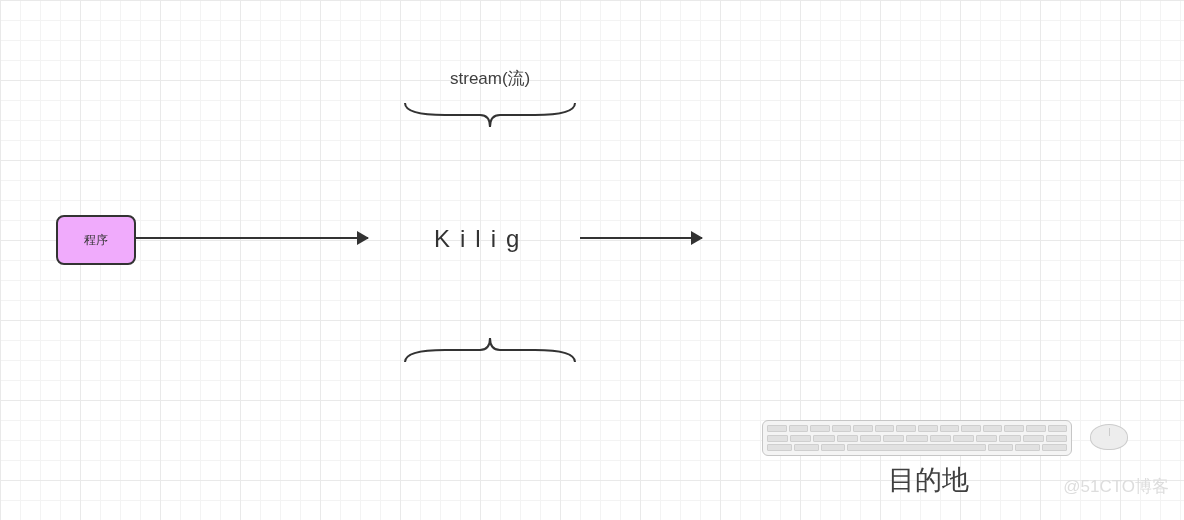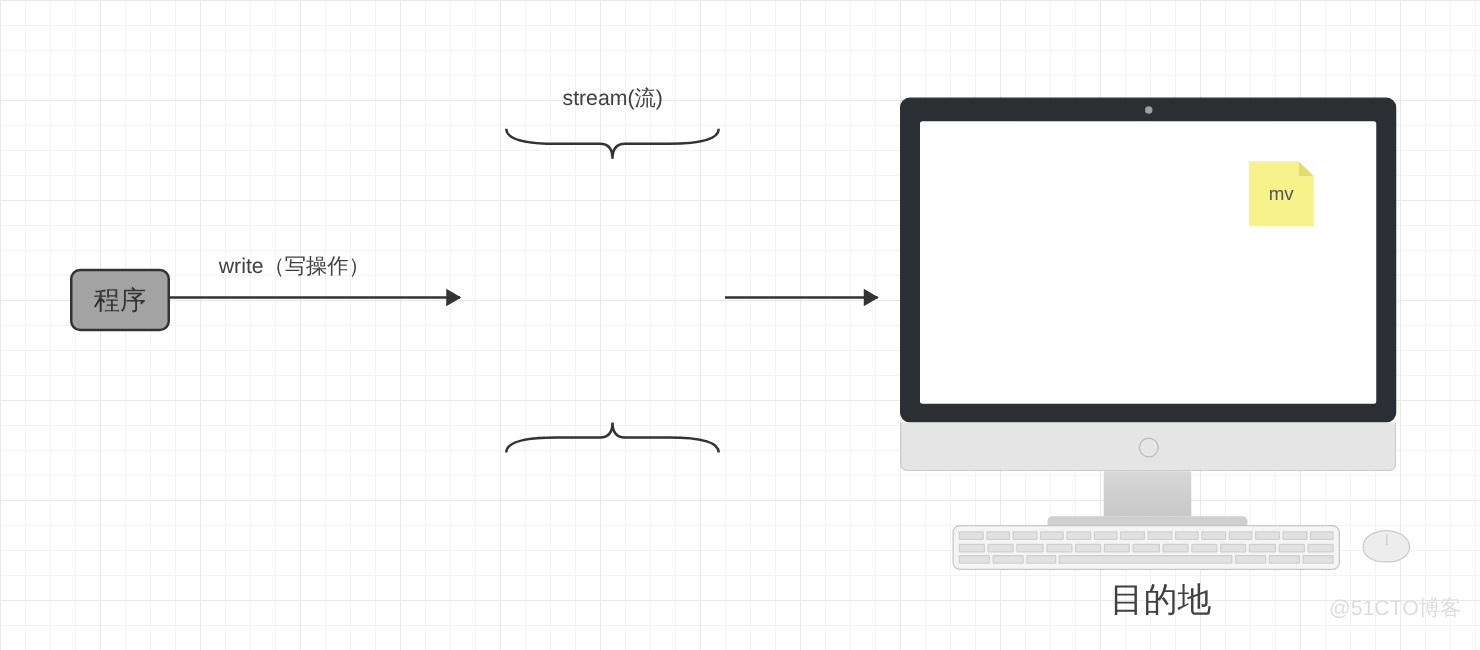--- a/index.html
+++ b/index.html
@@ -10,22 +10,22 @@
       linear-gradient(#e9e9e9 1px,transparent 1px),
       linear-gradient(90deg,#e9e9e9 1px,transparent 1px),
       linear-gradient(#f3f3f3 1px,transparent 1px),
       linear-gradient(90deg,#f3f3f3 1px,transparent 1px);
     background-size:80px 80px,80px 80px,20px 20px,20px 20px;
   }
   .canvas{position:absolute;inset:0;}
   
   .program{
     position:absolute;left:56px;top:215px;width:76px;height:46px;
-    border:2px solid #333;border-radius:8px;background:#a3a3a3;
-    display:flex;align-items:center;justify-content:center;font-size:21px;
+    border:2px solid #333;border-radius:8px;background:#f0abfc;
+    display:flex;align-items:center;justify-content:center;font-size:12px;
   }
   
   .arrow{position:absolute;height:2px;background:#333;}
   .arrow::after{
     content:"";position:absolute;right:-1px;top:50%;transform:translateY(-50%);
     border-left:12px solid #333;border-top:7px solid transparent;border-bottom:7px solid transparent;
   }
   #arrow1{left:136px;top:237px;width:232px;}
   #arrow2{left:580px;top:237px;width:122px;}
   
@@ -74,54 +74,38 @@
 <body>
 
 <div class="grid"></div>
 <div class="canvas">
 
   <div class="program">
     <span>程序</span>
   </div>
 
   <div id="arrow1" class="arrow"></div>
-  <div id="lbl-write" class="label">write（写操作）</div>
 
   <div id="lbl-stream" class="label">stream(流)</div>
   <div id="brace-top" class="brace">
     <svg viewBox="0 0 180 30">
         <path d="M5 3 Q5 15 45 15 L80 15 Q90 15 90 27 Q90 15 100 15 L135 15 Q175 15 175 3" fill="none" stroke="#333" stroke-width="2"></path>
       </svg>
   </div>
 
+  <div id="kilig">Kilig</div>
 
   <div id="brace-bottom" class="brace">
     <svg viewBox="0 0 180 30">
         <path d="M5 27 Q5 15 45 15 L80 15 Q90 15 90 3 Q90 15 100 15 L135 15 Q175 15 175 27" fill="none" stroke="#333" stroke-width="2"></path>
       </svg>
   </div>
 
   <div id="arrow2" class="arrow"></div>
 
-  <div class="monitor">
-    <div class="bezel">
-      <div class="cam"></div>
-      <div class="screen">
-        <div class="note">
-          <span>mv</span>
-        </div>
-        <div class="note-fold"></div>
-      </div>
-    </div>
-    <div class="chin">
-      <div class="logo"></div>
-    </div>
-    <div class="neck"></div>
-    <div class="foot"></div>
-  </div>
 
   <div class="keyboard">
     <div class="kb-row">
         <div class="key"></div>
         <div class="key"></div>
         <div class="key"></div>
         <div class="key"></div>
         <div class="key"></div>
         <div class="key"></div>
         <div class="key"></div>

